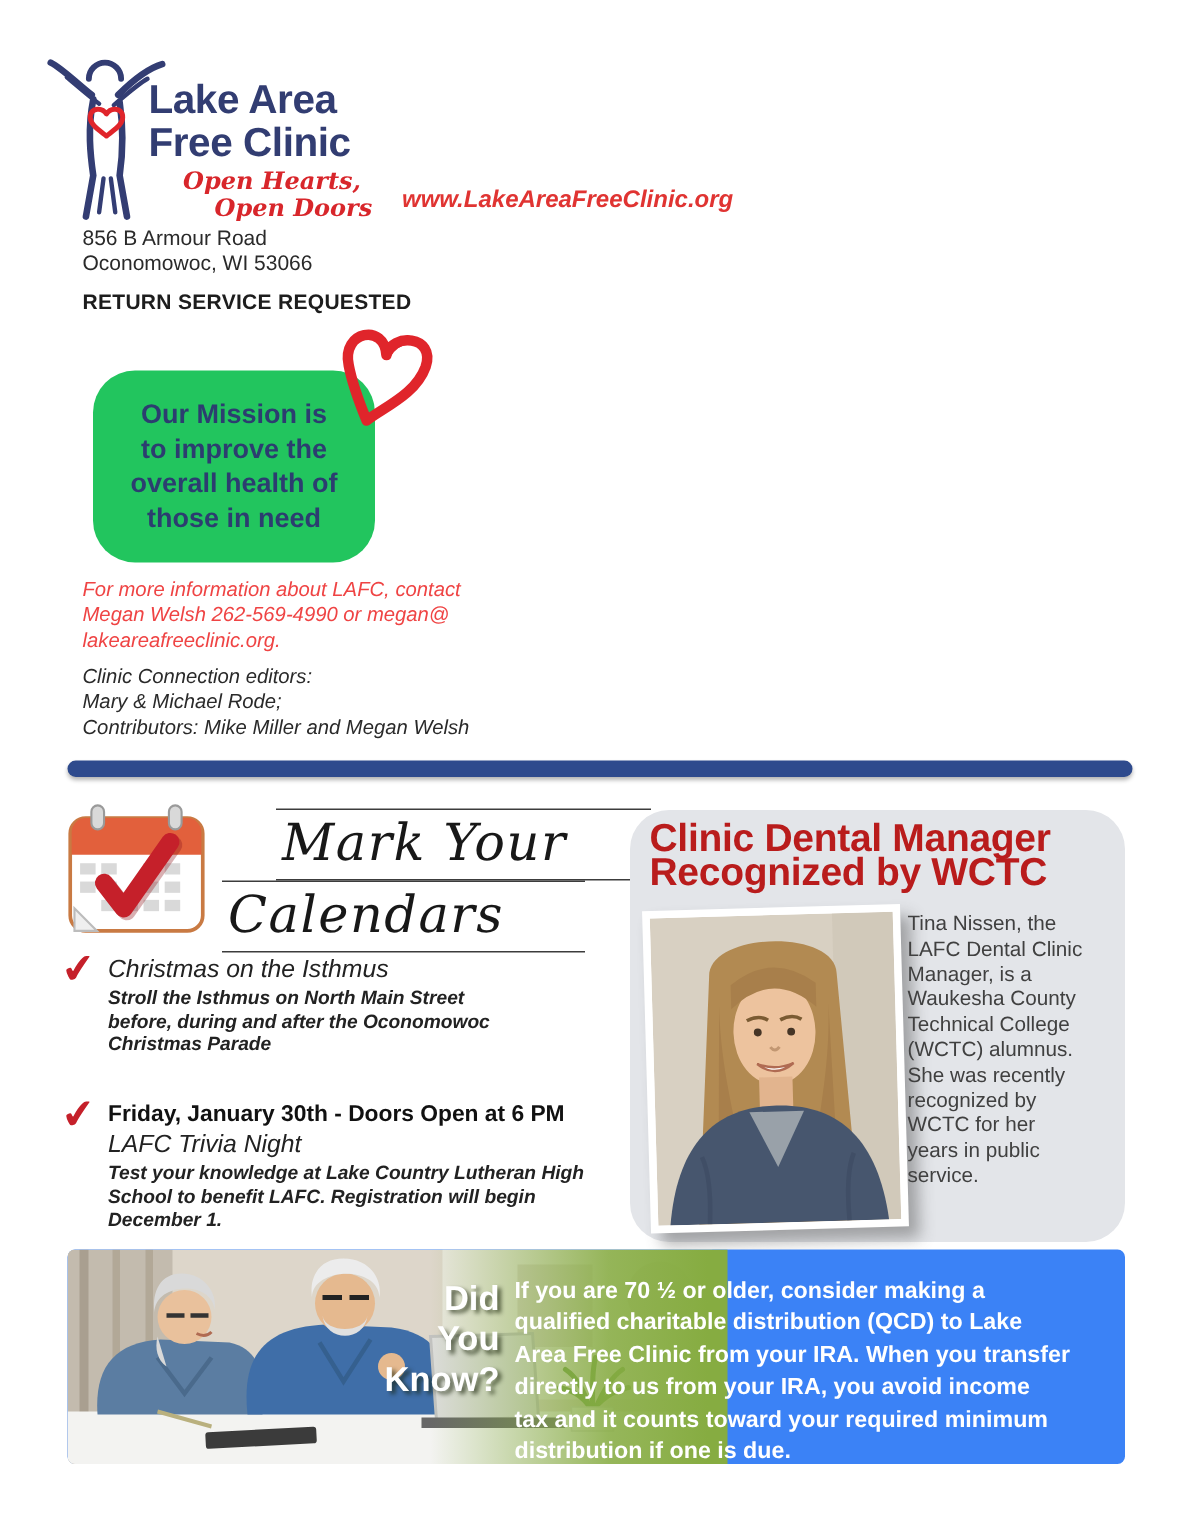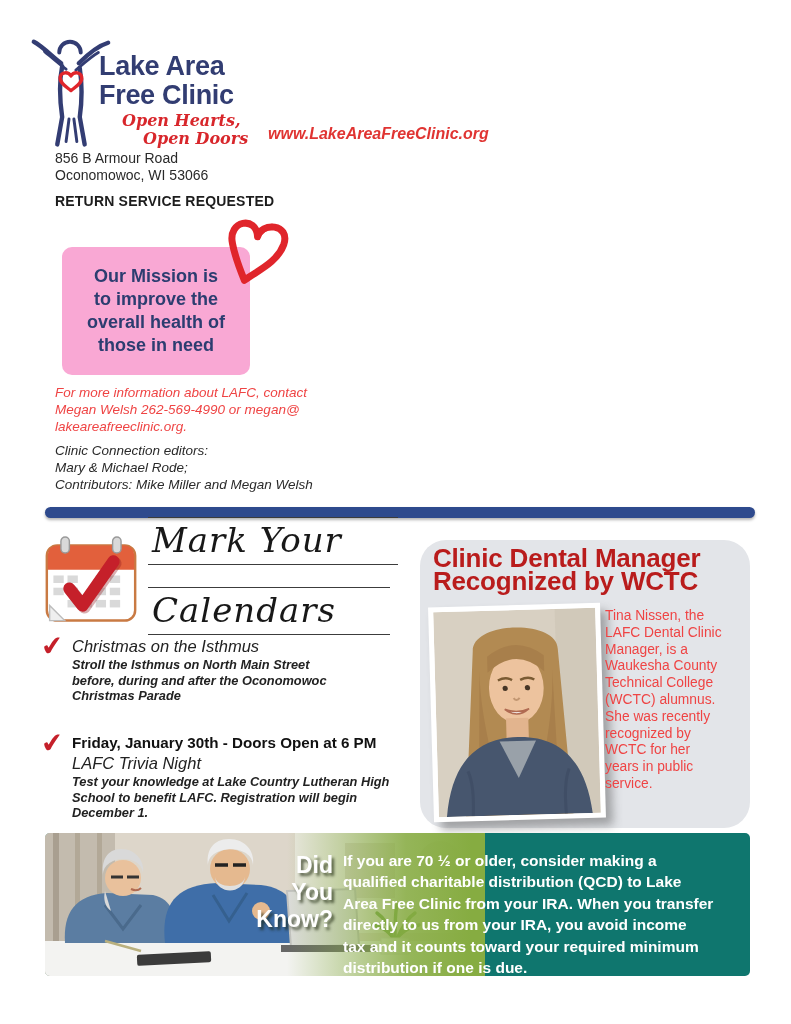--- a/index.html
+++ b/index.html
@@ -15,59 +15,59 @@
   .logo-name{left:99px;top:52px;font-size:27px;font-weight:bold;color:#323d72;line-height:29px;letter-spacing:-.3px;}
   .tagline{font-family:"DejaVu Serif",serif;font-style:italic;font-weight:bold;color:#d8262b;font-size:16px;line-height:18px;}
   .tag1{left:122px;top:112px;}
   .tag2{left:143px;top:130px;}
   .site-url{left:268px;top:125px;font-size:16px;font-weight:bold;font-style:italic;color:#e03432;text-decoration:none;}
   .permit{left:654px;top:44px;width:112px;height:64px;border:1.4px solid #2a2a2a;text-align:center;
           font-size:9px;line-height:13.5px;letter-spacing:.2px;color:#1d1d1d;padding-top:5px;box-sizing:content-box;}
   .addr{left:55px;top:150px;font-size:14px;line-height:17px;color:#2a2a2a;}
   .return-svc{left:55px;top:193px;font-size:14px;font-weight:bold;color:#1d1d1d;letter-spacing:.2px;}
 
-  .mission-box{left:62px;top:247px;width:188px;height:110px;background:#f9a8d4;border-radius:10px;
+  .mission-box{left:62px;top:247px;width:188px;height:110px;background:#22c55e;border-radius:28px;
                display:flex;align-items:center;justify-content:center;text-align:center;padding:9px 0;}
   .mission-text{font-size:18px;line-height:23px;font-weight:bold;color:#2c3d70;}
   .heart-doodle{left:210px;top:212px;width:82px;height:86px;}
 
   .contact{left:55px;top:384px;font-size:13.5px;line-height:17px;font-style:italic;color:#ef4444;}
   .editors{left:55px;top:442px;font-size:13.5px;line-height:17px;font-style:italic;color:#2a2a2a;}
 
   .divider{left:45px;top:507px;width:710px;height:11px;background:#2e4a8d;border-radius:6px;
            box-shadow:0 2px 3px rgba(0,0,0,.3);}
 
   
   .cal-icon{left:44px;top:536px;width:94px;height:88px;}
   .script-row{left:148px;font-family:"DejaVu Serif",serif;font-style:italic;font-size:34px;color:#181818;
               line-height:44px;border-top:1.6px solid #3c3c3c;border-bottom:1.6px solid #3c3c3c;
               padding:0 8px 2px 4px;letter-spacing:1px;}
-  .script1{top:517px;width:238px;}
+  .script1{top:539px;width:238px;margin-left:36px;}
   .script2{top:587px;width:230px;}
 
   .evt-check{font-size:27px;color:#c5202a;transform:rotate(-6deg);line-height:27px;}
   .chk1{left:41px;top:633px;}
   .chk2{left:41px;top:730px;}
   .evt{width:330px;}
   .evt1{left:72px;top:636px;}
   .evt2{left:72px;top:733px;}
   .evt-title{font-size:15.2px;font-weight:bold;color:#111;line-height:20px;}
   .evt-sub{font-size:16.5px;font-style:italic;color:#222;line-height:21px;}
   .evt-desc{font-size:12.8px;font-weight:bold;font-style:italic;color:#222;line-height:15.6px;}
 
   
   .panel{left:420px;top:540px;width:330px;height:288px;background:#e3e5e9;border-radius:26px;}
   .panel-title{left:433px;top:547px;font-size:26px;font-weight:bold;color:#b91c1c;line-height:23px;letter-spacing:-.2px;}
   .portrait{left:431px;top:605px;width:162px;height:205px;background:#ffffff;padding:5px;
             transform:rotate(-1.6deg);box-shadow:7px 8px 10px rgba(80,80,80,.45);}
   .portrait svg{display:block;width:100%;height:100%;}
-  .panel-body{left:605px;top:608px;width:148px;font-size:13.8px;line-height:16.8px;color:#ef4444;}
-
-  
-  .green-box{left:45px;top:833px;width:705px;height:143px;background:#0f766e;border-radius:5px;overflow:hidden;}
+  .panel-body{left:605px;top:608px;width:148px;font-size:13.8px;line-height:16.8px;color:#404040;}
+
+  
+  .green-box{left:45px;top:833px;width:705px;height:143px;background:#3b82f6;border-radius:5px;overflow:hidden;}
   .couple{position:absolute;left:0;top:0;width:430px;height:143px;}
   .couple svg{display:block;width:100%;height:100%;}
   .fade{position:absolute;left:0;top:0;width:440px;height:143px;
         background:linear-gradient(90deg,rgba(134,172,65,0) 55%,rgba(134,172,65,.85) 82%,#86ac41 97%);}
   .dyk-label{position:absolute;left:110px;top:19px;width:178px;text-align:right;color:#ffffff;
              font-size:23px;font-weight:bold;line-height:27px;text-shadow:2.5px 2.5px 3px rgba(20,30,5,.65);}
   .dyk-text{position:absolute;left:298px;top:17px;width:412px;color:#ffffff;font-weight:bold;
             font-size:15.5px;line-height:21.4px;}
 </style>
 </head>

